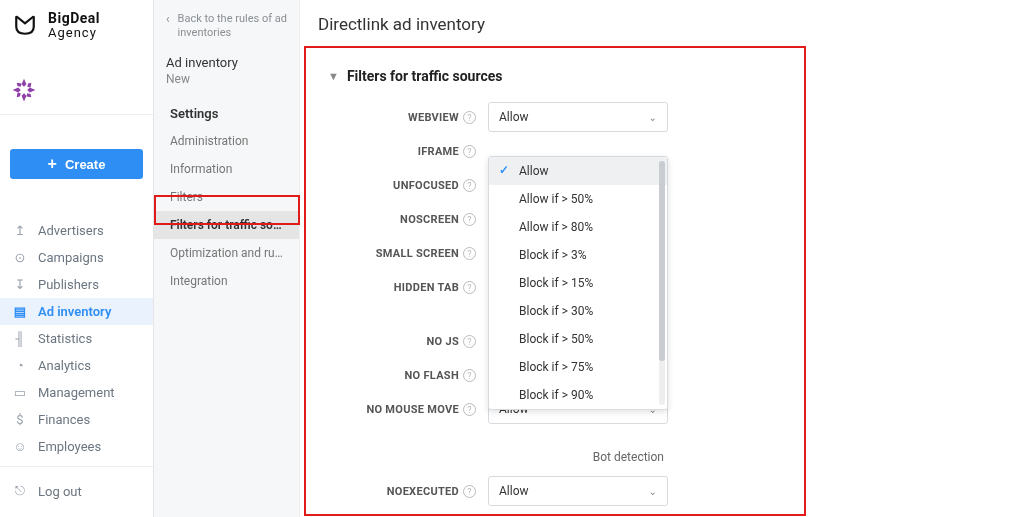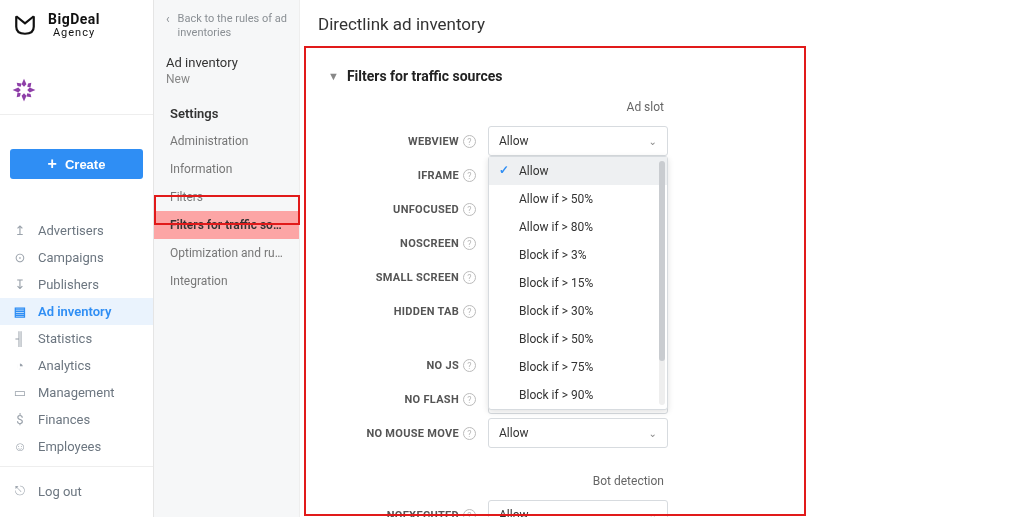--- a/index.html
+++ b/index.html
@@ -31,21 +31,21 @@
     gap: 8px;
     padding: 10px 10px 6px 10px;
   }
   .brand .logo {
     width: 30px; height: 30px;
     display: flex; align-items: center; justify-content: center;
   }
   .brand .logo svg { width: 28px; height: 28px; }
   .brand .text { line-height: 1.05; }
   .brand .line1 { font-weight: 700; font-size: 14px; letter-spacing: .5px; color: #111; }
-  .brand .line2 { font-size: 11px; letter-spacing: 1px; color: #111; text-align: center; }
+  .brand .line2 { font-size: 13px; letter-spacing: 1px; color: #111; }
 
   .role-row {
     display: flex; align-items: center; gap: 8px;
     padding: 6px 10px 10px 10px;
     border-bottom: 1px solid #eee;
   }
   .role-row .badge {
     width: 28px; height: 28px; border-radius: 4px;
     display:flex;align-items:center;justify-content:center;
   }
@@ -120,21 +120,21 @@
     color:#333; font-size:13px; font-weight:600;
   }
   .mid-list { }
   .mid-list .mitem {
     padding: 7px 16px;
     color:#777; font-size:12px;
     cursor:pointer;
     white-space: nowrap; overflow:hidden; text-overflow: ellipsis;
   }
   .mid-list .mitem.active {
-    background: #fca5a5;
+    background: #e5e5e5;
     color:#333;
     font-weight:600;
     position: relative;
   }
   .mid-highlight-box {
     position:absolute;
     left: 0; right: -1px;
     border: 2px solid #e11a1a;
     height: 30px;
     top: 195px;
@@ -363,21 +363,20 @@
 
     <div class="panel-wrap">
       <div class="panel-redbox"></div>
       <div class="panel">
 
         <div class="section-header">
           <span class="tri">▼</span>
           <span>Filters for traffic sources</span>
         </div>
 
-        <div class="subhead-right">Ad slot</div>
 
         <div class="form-row">
           <div class="form-label">
             <span>WEBVIEW</span><span class="help">?</span>
           </div>
           <div class="select">
             <span>Allow</span>
             <span class="caret">⌄</span>
           </div>
         </div>

